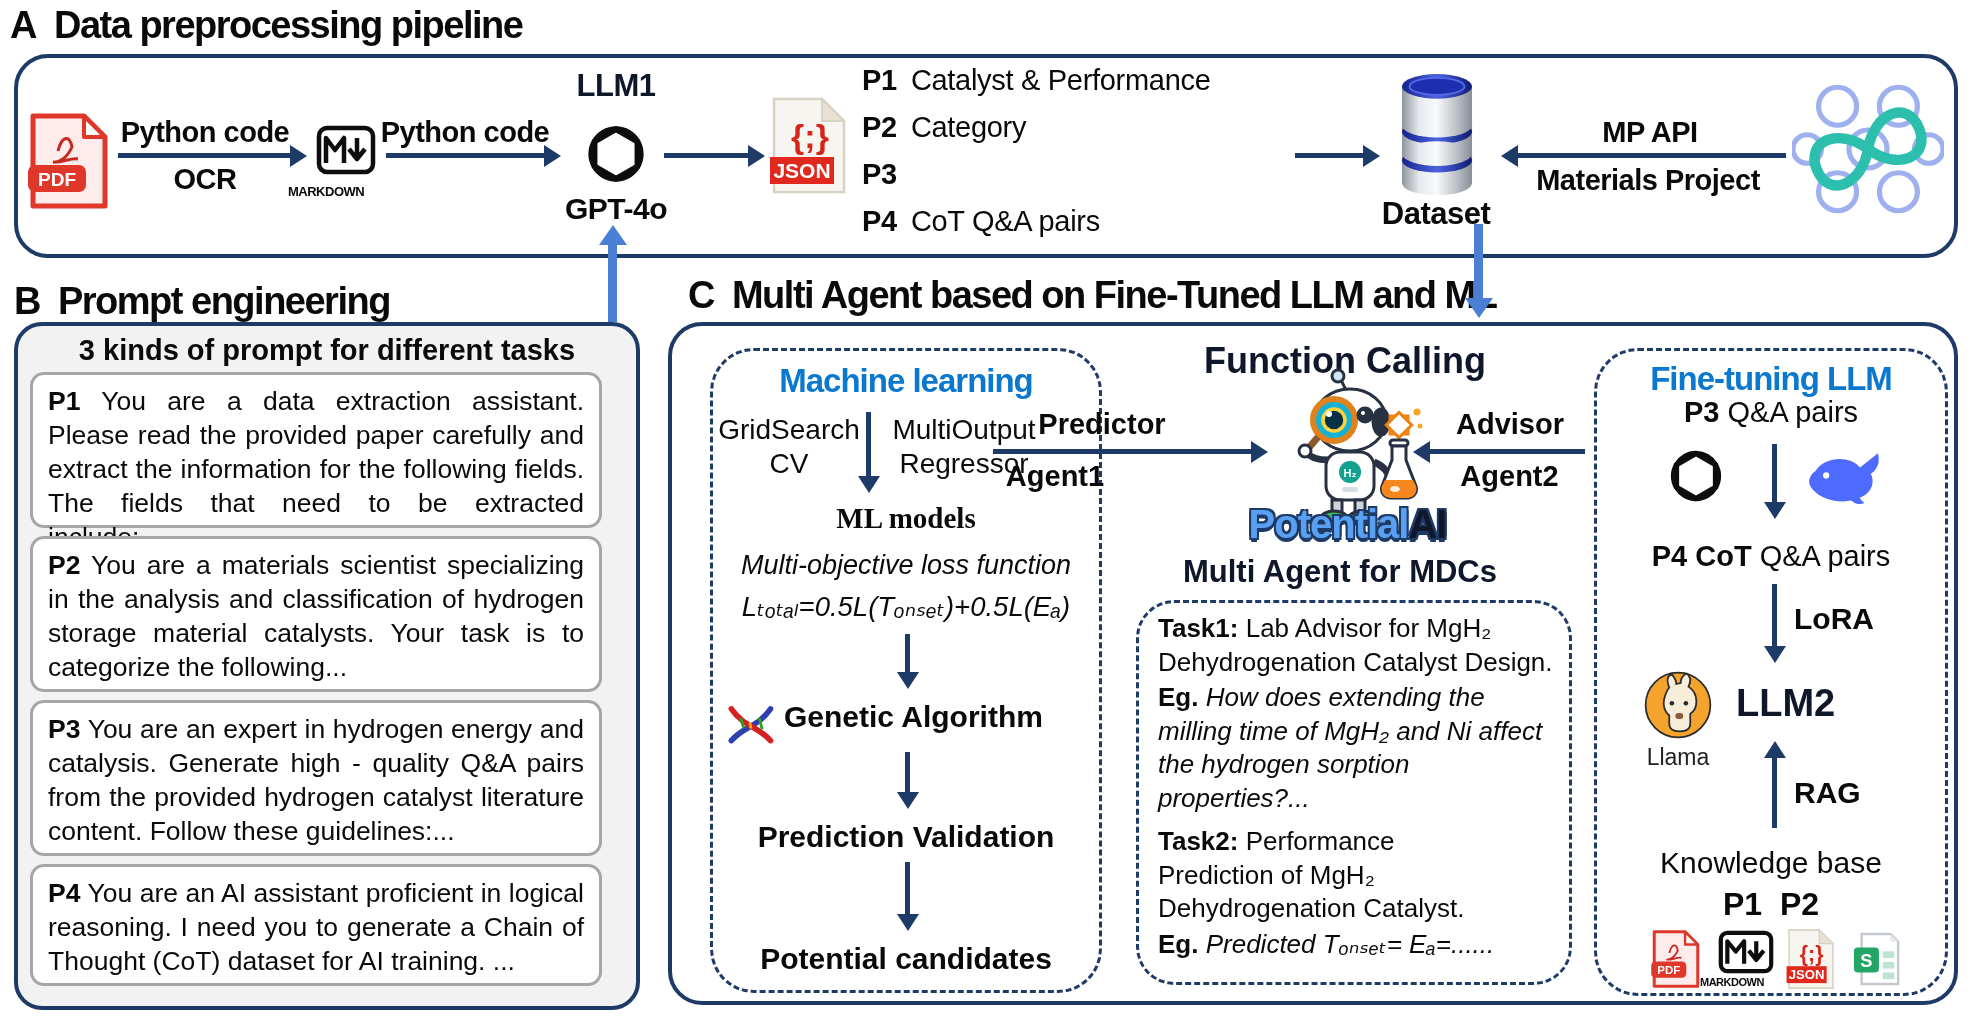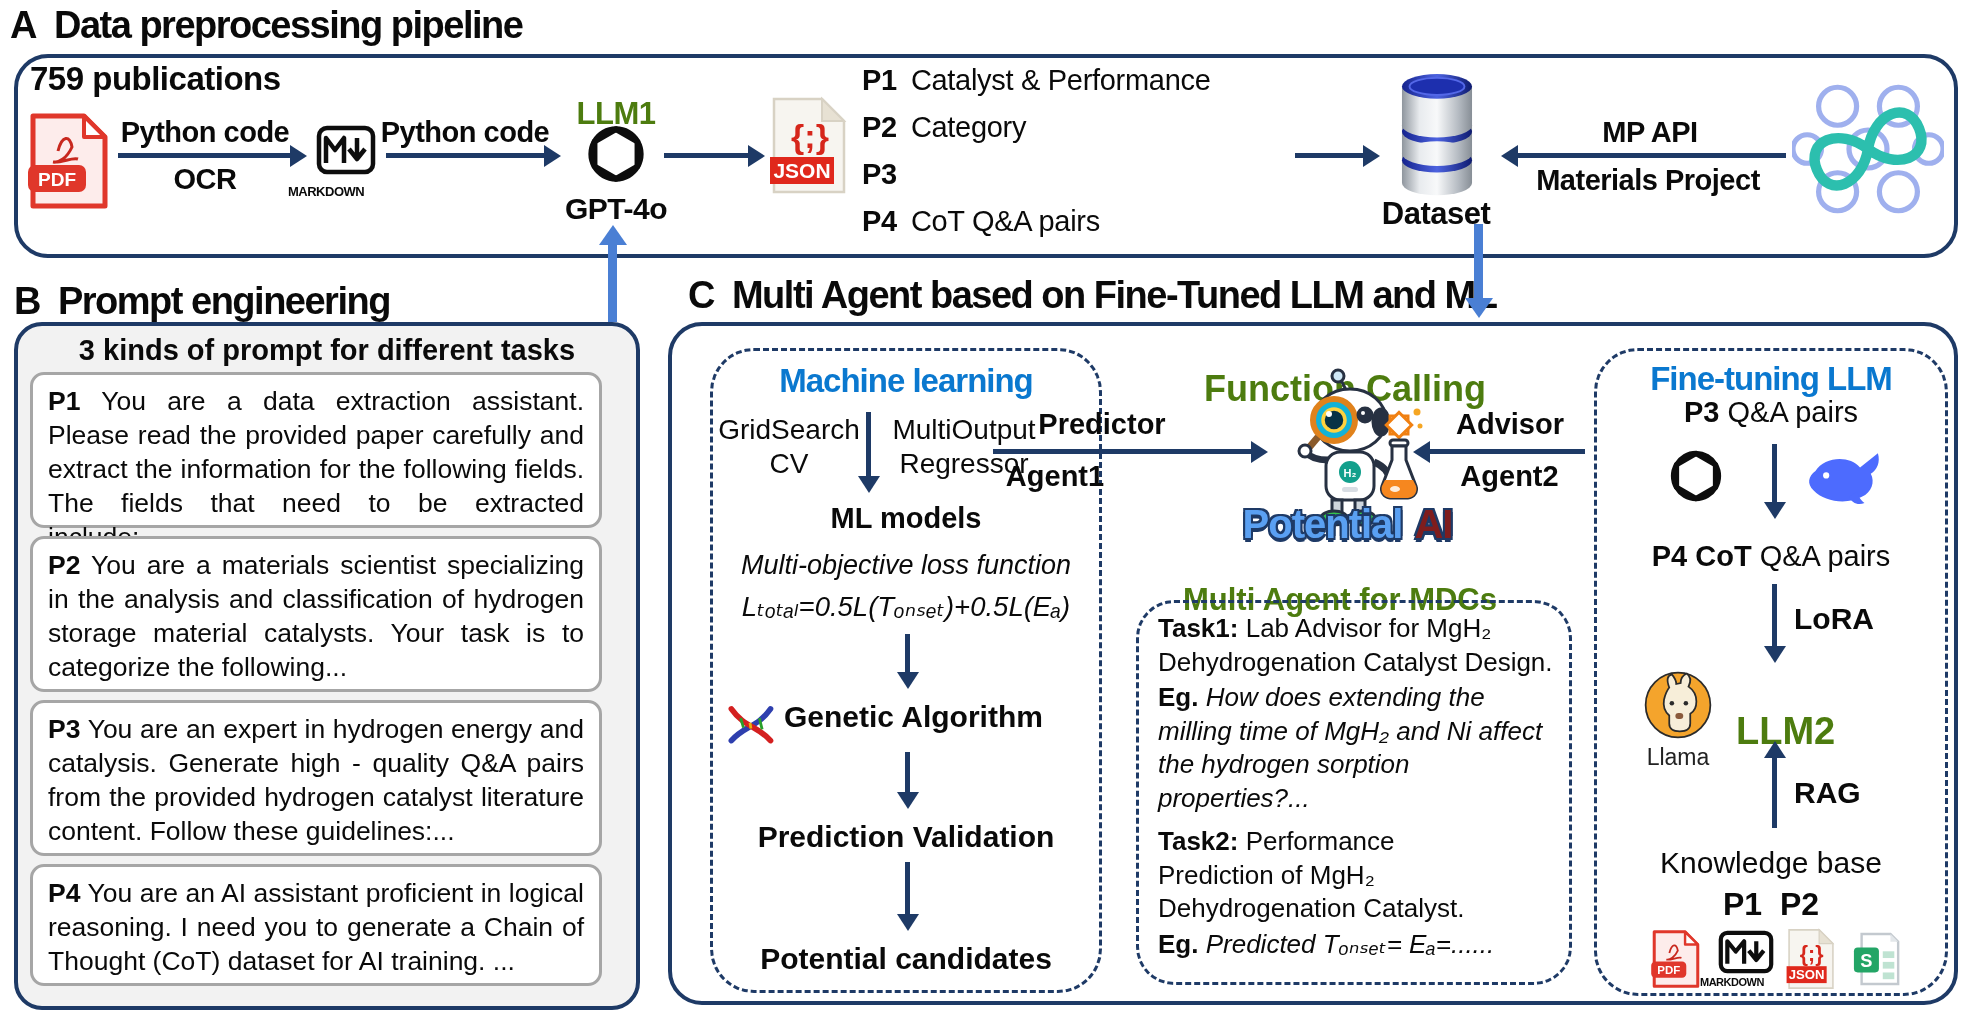--- a/index.html
+++ b/index.html
@@ -10,21 +10,21 @@
   .i { font-style:italic; }
   .ctr { text-align:center; }
   .nw { white-space:nowrap; }
 
   .sec-title { font-size:38px; font-weight:700; letter-spacing:-1.5px; white-space:nowrap; }
   .sec-title .lbl { margin-right:18px; }
 
   .frame { border:4.5px solid #1e3a66; border-radius:34px; background:transparent; }
   .dashedbox { border:3.8px dashed #1e3a66; border-radius:44px; }
 
-  .red { color:#4d7c0f;margin-top:28px; }
+  .red { color:#0f172a; }
   .blueh { color:#0a78cf; letter-spacing:-1px; }
 
   
   .arr { position:absolute; background:#1e3a66; z-index:6; }
   .arr.h { height:5px; }
   .arr.h::after { content:""; position:absolute; top:50%; transform:translateY(-50%); border:11px solid transparent; }
   .arr.h.right::after { right:-17px; border-left:17px solid #1e3a66; border-right:none; }
   .arr.h.left::after  { left:-17px;  border-right:17px solid #1e3a66; border-left:none; }
   .arr.v { width:5px; }
   .arr.v::after { content:""; position:absolute; left:50%; transform:translateX(-50%); border:11px solid transparent; }
@@ -48,34 +48,33 @@
   .mlbold { font-size:30px; font-weight:700; }
 
   .tasktext { font-size:26px; line-height:33.5px; }
   .tasktext .tag { font-weight:700; }
 
   .caption { font-size:13px; font-weight:700; letter-spacing:-0.5px; text-align:left; }
 
   .catalyst-logo { font-size:40px; font-weight:700; letter-spacing:-1px; text-align:center; z-index:7;
     text-shadow:-2px -2px 0 #1e3a66, 2px -2px 0 #1e3a66, -2px 2px 0 #1e3a66, 2px 2px 0 #1e3a66, 0 4px 0 #1e3a66; }
   .catalyst-logo .c1 { color:#5aa0f2; }
-  .catalyst-logo .c2 { color:#7f1d1d;padding-left:12px; }
+  .catalyst-logo .c2 { color:#0f172a; }
 </style>
 </head>
 <body>
 
 <div id="canvas">
 
   <div class="abs sec-title" style="left:10px; top:4px;">
     <span class="lbl">A</span><span>Data preprocessing pipeline</span>
   </div>
 
   <div class="abs frame" style="left:14px; top:54px; width:1944px; height:204px;"></div>
 
-  <div class="abs b nw" style="left:30px; top:60px; font-size:33px; letter-spacing:-0.5px;">759 publications</div>
 
   <div class="abs" style="left:26px; top:110px; width:86px; height:102px;">
     <svg width="86" height="102" viewBox="0 0 86 100">
       <path d="M7,5 L58,5 L79,26 L79,95 L7,95 Z" fill="#fdeceb" stroke="#e0372b" stroke-width="5" stroke-linejoin="round"></path>
       <path d="M58,5 L58,26 L79,26 Z" fill="#fff" stroke="#e0372b" stroke-width="4" stroke-linejoin="round"></path>
       <path d="M32,40 c4,-16 12,-16 14,-4 c-5,11 -13,16 -19,15 c9,1 19,-5 25,-3" fill="none" stroke="#c8281e" stroke-width="3"></path>
       <rect x="2" y="54" width="58" height="27" rx="7" fill="#e0372b"></rect>
       <text x="31" y="75" text-anchor="middle" font-size="19" font-weight="bold" fill="#fff">PDF</text>
     </svg>
   </div>
@@ -227,21 +226,21 @@
 
   <div class="abs dashedbox" style="left:710px; top:348px; width:392px; height:645px;"></div>
   <div class="abs b blueh ctr nw" style="left:712px; top:362px; width:388px; font-size:33px;">Machine learning</div>
 
   <div class="abs mltext ctr" style="left:718px; top:414px; width:142px;">GridSearch</div>
   <div class="abs mltext ctr" style="left:718px; top:448px; width:142px;">CV</div>
   <div class="arr v down" style="left:866px; top:412px; height:64px;"></div>
   <div class="abs mltext ctr" style="left:884px; top:414px; width:160px;">MultiOutput</div>
   <div class="abs mltext ctr" style="left:884px; top:448px; width:160px;">Regressor</div>
 
-  <div class="abs b ctr" style="left:712px; top:502px; width:388px; font-size:29px;">ML models</div>
+  <div class="abs b ctr" style="left:712px; top:502px; width:388px; font-size:29px;font-family:Liberation Serif, serif;">ML models</div>
 
   <div class="abs i ctr" style="left:712px; top:550px; width:388px; font-size:27px;">Multi-objective loss function</div>
   <div class="abs i ctr nw" style="left:712px; top:590px; width:388px; font-size:27.5px;">Lₜₒₜₐₗ=0.5L(Tₒₙₛₑₜ)+0.5L(Eₐ)</div>
 
   <div class="arr v down" style="left:905px; top:634px; height:38px;"></div>
 
   <div class="abs" style="left:722px; top:692px; width:56px; height:58px;">
     <svg width="56" height="58" viewBox="0 0 60 62">
       <path d="M10,52 C24,36 38,38 52,18" fill="none" stroke="#2e3fae" stroke-width="6" stroke-linecap="round"></path>
       <path d="M10,18 C24,38 38,36 52,52" fill="none" stroke="#d42020" stroke-width="6" stroke-linecap="round"></path>

